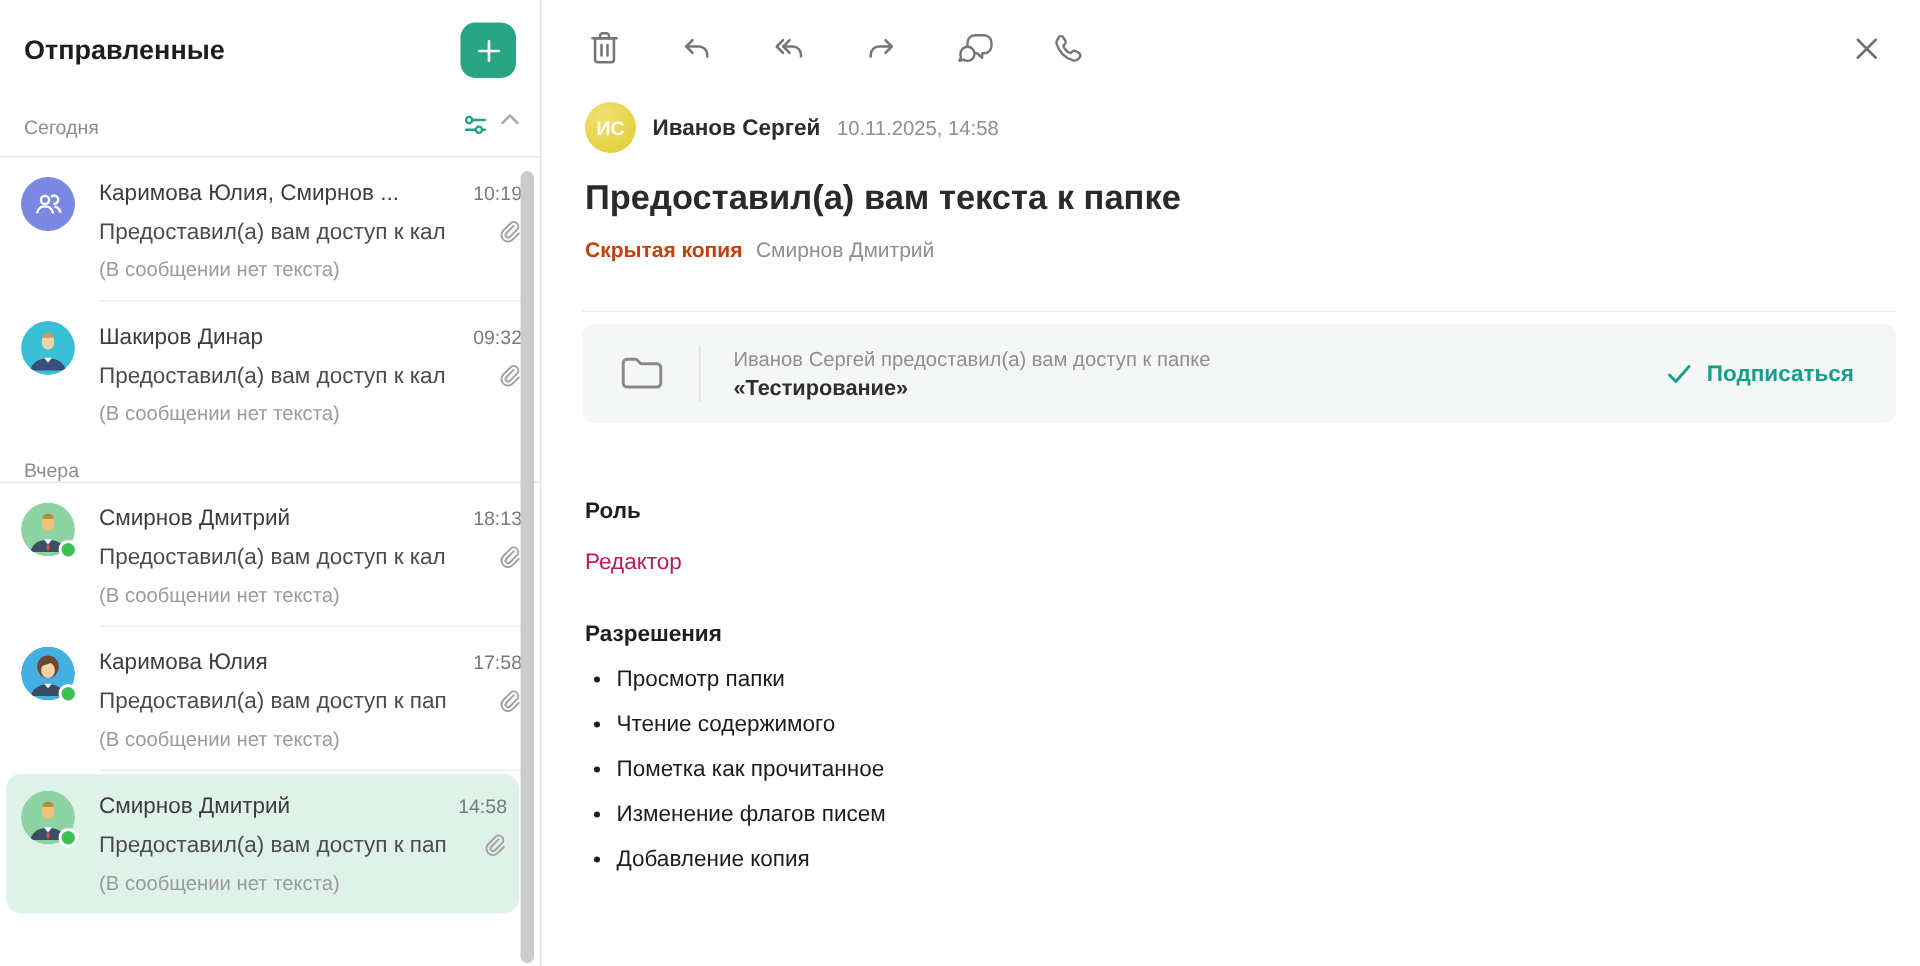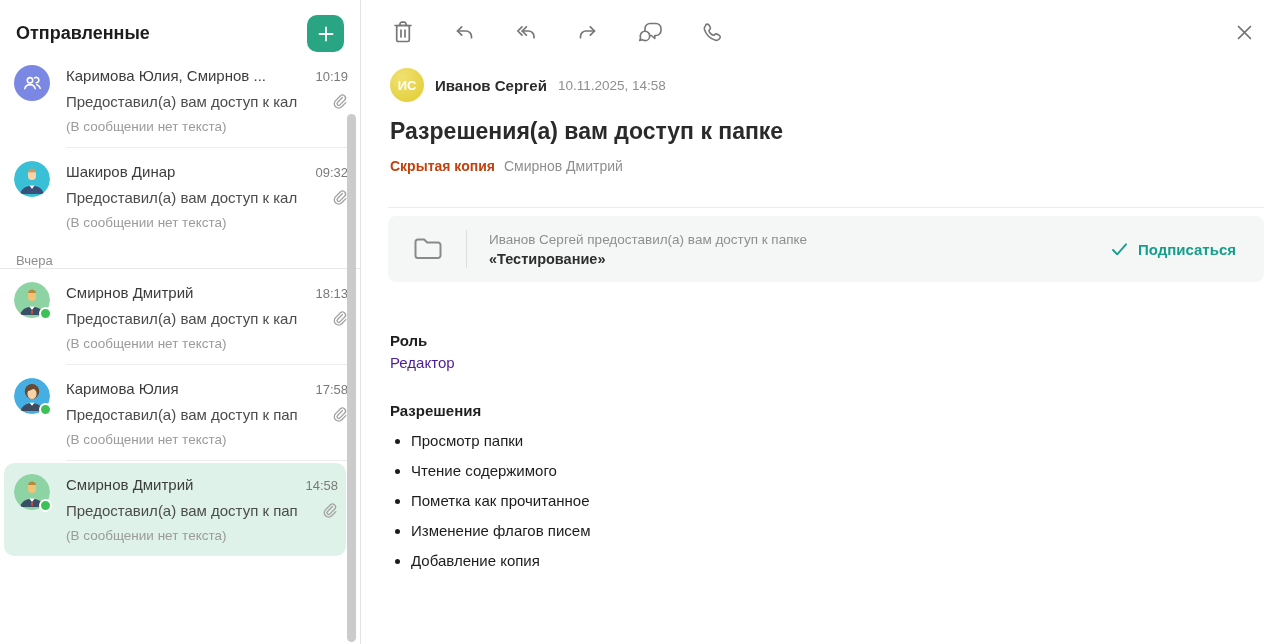--- a/index.html
+++ b/index.html
@@ -69,21 +69,21 @@
   .notice-vline { width:1px; height:38px; background:#dedede; margin:0 22px 0 22px; flex:none; }
   .notice-text { flex:1; min-width:0; }
   .notice-line1 { font-size:13.5px; color:#8f8f8f; }
   .notice-line2 { font-size:14.5px; font-weight:700; color:#2e2e2e; margin-top:4px; }
   .subscribe-btn { flex:none; display:flex; align-items:center; gap:10px; background:none;
                    border:none; cursor:pointer; font-family:inherit; font-size:15px;
                    font-weight:700; margin-right:14px; }
 
   .msg-body { padding:50px 24px 0 28px; }
   .body-label { font-size:15px; font-weight:700; color:#1f1f1f; }
-  .role-value { margin-top:5px; font-size:15px; color:#4c1d95; }
+  .role-value { margin-top:17px; font-size:15px; color:#be185d; }
   .perm-label { margin-top:31px; }
   .perm-list { margin-top:13px; padding-left:21px; }
   .perm-list li { font-size:15px; color:#1c1c1c; margin-bottom:13px; }
 </style>
 </head>
 <body>
 
 <div class="app">
 
   <div class="sidebar">
@@ -92,20 +92,43 @@
       <div class="sidebar-title">Отправленные</div>
       <button class="compose-btn" style="background:#2aa583;">
         <span style="display:flex;">
           <svg width="18" height="18" viewBox="0 0 18 18" fill="none" stroke="#ffffff" stroke-width="1.8" stroke-linecap="round">
             <path d="M9 2.5v13M2.5 9h13"></path>
           </svg>
         </span>
       </button>
     </div>
 
+    <div class="list-subheader">
+      <span class="subheader-label">Сегодня</span>
+      <span class="subheader-icons">
+        <button class="icon-btn">
+          <span style="display:flex;">
+            <svg width="20" height="22" viewBox="0 0 20 22" fill="none" stroke="#1fa287" stroke-width="1.6" stroke-linecap="round">
+              <circle cx="5.8" cy="7" r="2.1"></circle>
+                <path d="M8.2 7h8"></path>
+              <path d="M3.7 13.5h6.2"></path>
+                <circle cx="12.3" cy="13.5" r="2.1"></circle>
+                <path d="M14.7 13.5h1.5"></path>
+            </svg>
+          </span>
+        </button>
+        <button class="icon-btn" style="margin-top:-10px;">
+          <span style="display:flex;">
+            <svg width="16" height="12" viewBox="0 0 16 12" fill="none" stroke="#ababab" stroke-width="1.7" stroke-linecap="round" stroke-linejoin="round">
+              <path d="M3 9l5-5 5 5"></path>
+            </svg>
+          </span>
+        </button>
+      </span>
+    </div>
 
     <div class="mail-row">
       <div class="avatar">
         <div class="avatar-circle" style="background:#7b88e3; display:flex; align-items:center; justify-content:center;">
           <span style="display:flex;">
             <svg width="24" height="24" viewBox="0 0 24 24" fill="none" stroke="#ffffff" stroke-width="1.6" stroke-linecap="round">
               <circle cx="10" cy="9.3" r="2.7"></circle>
               <path d="M4.8 17.6c.7-2.5 2.7-4 5.2-4s4.5 1.5 5.2 4"></path>
               <path d="M14.6 6.9a2.7 2.7 0 1 1 1.6 4.9"></path>
               <path d="M16.8 13.8c1.7.5 2.9 1.7 3.4 3.4"></path>
@@ -326,21 +349,21 @@
         </span>
       </button>
     </div>
 
     <div class="msg-header">
       <div class="sender-row">
         <div class="sender-avatar">ИС</div>
         <span class="sender-name">Иванов Сергей</span>
         <span class="sender-date">10.11.2025, 14:58</span>
       </div>
-      <div class="msg-title">Разрешения(а) вам доступ к папке</div>
+      <div class="msg-title">Предоставил(а) вам текста к папке</div>
       <div class="msg-meta">
         <span class="meta-label">Скрытая копия</span>
         <span class="meta-value">Смирнов Дмитрий</span>
       </div>
     </div>
 
     <div class="msg-divider"></div>
 
     <div class="notice-card">
       <span style="display:flex; flex:none;">

